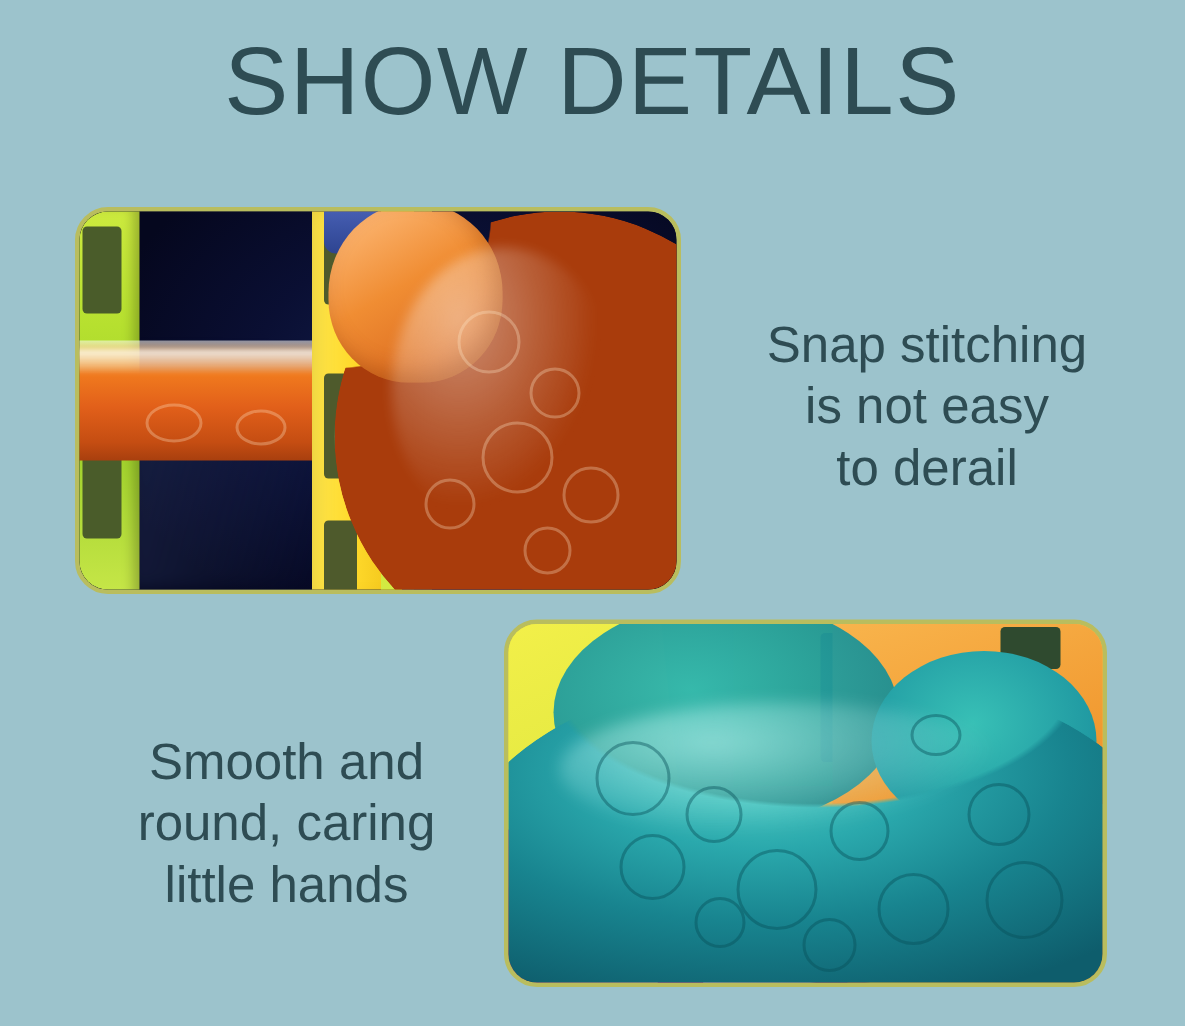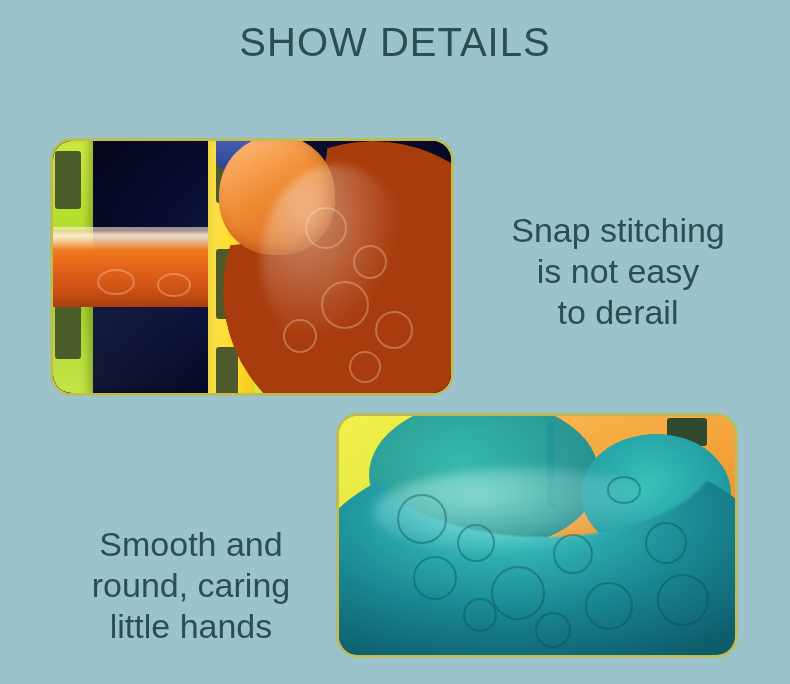--- a/index.html
+++ b/index.html
@@ -20,21 +20,21 @@
     overflow: hidden;
   }
 
   
   .page-title {
     position: absolute;
     left: 0;
     top: 22px;
     width: 790px;
     text-align: center;
-    font-size: 40px;
+    font-size: 64px;
     line-height: 1;
     letter-spacing: 1px;
     color: #2e4c53;
     font-weight: 400;
     white-space: nowrap;
   }
 
   
   .photo {
     position: absolute;
@@ -349,21 +349,20 @@
   .caption-right {
     left: 455px;
     top: 210px;
     width: 296px;
     margin-left: 15px;
   }
   .caption-left {
     left: 32px;
     top: 488px;
     width: 318px;
-    margin-top: 36px;
   }
 </style>
 </head>
 <body>
 
 <div class="page">
 
   <div class="page-title">SHOW DETAILS</div>
 
   <div class="photo photo-1">

